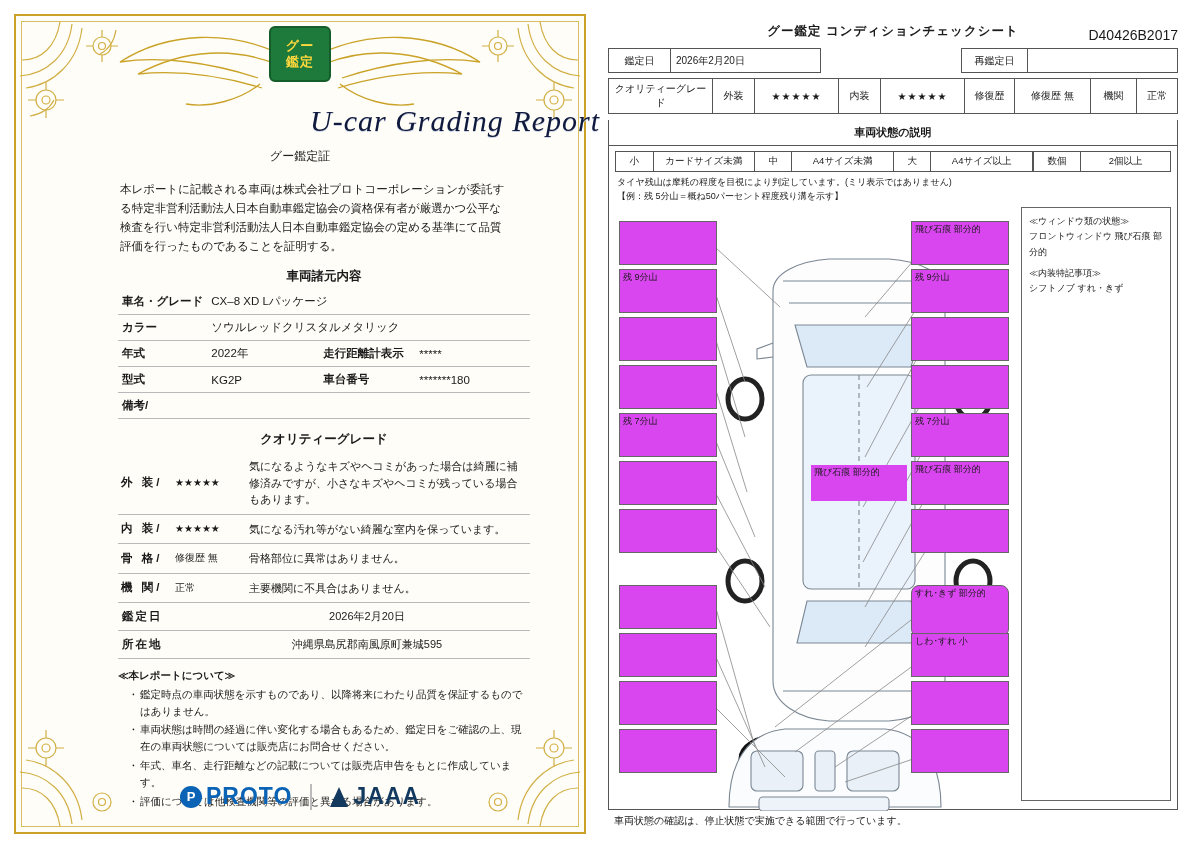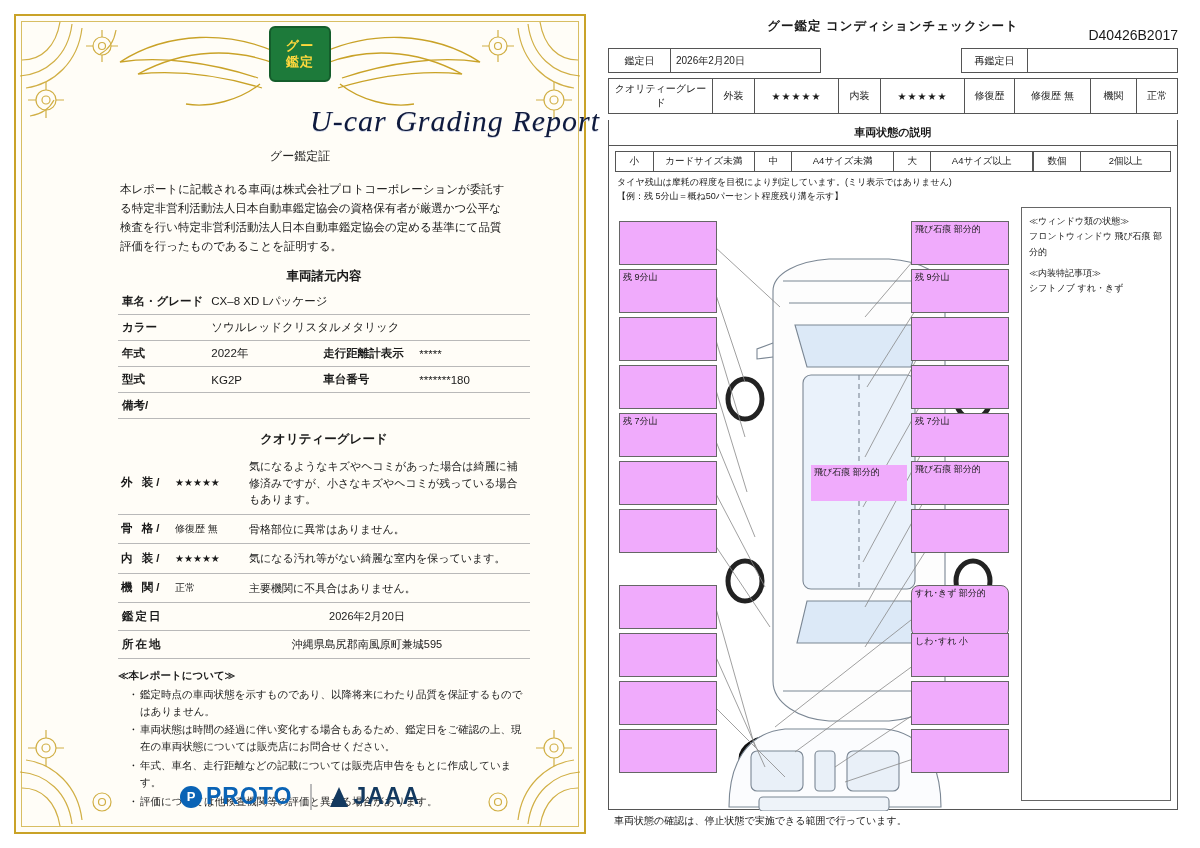--- a/index.html
+++ b/index.html
@@ -142,21 +142,21 @@
   .jaaa-txt{ font-size:23px; font-weight:bold; color:#13395f; letter-spacing:1px;}
 
   
   .right {
     position:relative;
     width:600px; height:848px;
     padding:18px 22px 18px 8px;
     font-size:10px;
   }
   .sheet-head {
-    display:flex; align-items:flex-start; justify-content:center;
+    display:flex; align-items:center; justify-content:center;
     position:relative; height:26px;
   }
   .sheet-title { font-size:12.5px; font-weight:bold; letter-spacing:1px;}
   .sheet-code { position:absolute; right:0; bottom:1px; font-size:14px;}
 
   table.r { border-collapse:collapse; width:100%; }
   table.r td { border:1px solid #555; padding:3px 5px; font-size:10px; }
   .c { text-align:center; }
   .tbl1 td { height:24px; }
   .tbl2 td { height:24px; }
@@ -165,21 +165,21 @@
   .state-box { border:1px solid #555; border-top:none; }
   .state-title { text-align:center; font-weight:bold; font-size:11px; padding:5px 0; border-bottom:1px solid #555;}
   .legend-row { display:flex; padding:5px 6px 3px 6px; gap:0; }
   .legend-row table { border-collapse:collapse; }
   .legend-row table td { border:1px solid #555; font-size:9.5px; padding:3px 6px; text-align:center; height:20px;}
   .legend-gap { flex:1; }
   .tire-note { padding:1px 8px 4px 8px; font-size:9px; line-height:1.5;}
 
   .diagram-area { position:relative; height:600px; margin:0 4px 2px 6px; }
   .dg-box {
-    position:absolute; border:1px solid #666; background:#f0abfc;
+    position:absolute; border:1px solid #666; background:#d946ef;
     font-size:9px; padding:2px 3px; line-height:1.25;
   }
   .side-panel {
     position:absolute; right:2px; top:0; width:150px; bottom:6px;
     border:1px solid #666; padding:6px 7px; font-size:9px; line-height:1.7;
   }
   .footer-note { font-size:10px; padding:4px 6px;}
 
   svg.carsvg { position:absolute; left:84px; top:44px; }
 </style>
@@ -299,28 +299,28 @@
 
       <div class="sec-head qg-head">クオリティーグレード</div>
       <table class="qg">
         <tbody>
             <tr>
           <td class="qg-lbl">外 装/</td>
           <td class="qg-stars">★★★★★</td>
           <td class="qg-txt">気になるようなキズやヘコミがあった場合は綺麗に補修済みですが、小さなキズやヘコミが残っている場合もあります。</td>
         </tr>
         <tr>
+          <td class="qg-lbl">内 装/</td>
+          <td class="qg-stars">★★★★★</td>
+          <td class="qg-txt">気になる汚れ等がない綺麗な室内を保っています。</td>
+        </tr>
+        <tr>
           <td class="qg-lbl">骨 格/</td>
           <td class="qg-stars">修復歴 無</td>
           <td class="qg-txt">骨格部位に異常はありません。</td>
-        </tr>
-        <tr>
-          <td class="qg-lbl">内 装/</td>
-          <td class="qg-stars">★★★★★</td>
-          <td class="qg-txt">気になる汚れ等がない綺麗な室内を保っています。</td>
         </tr>
         <tr>
           <td class="qg-lbl">機 関/</td>
           <td class="qg-stars">正常</td>
           <td class="qg-txt">主要機関に不具合はありません。</td>
         </tr>
       </tbody>
         </table>
 
       <table class="shop">

